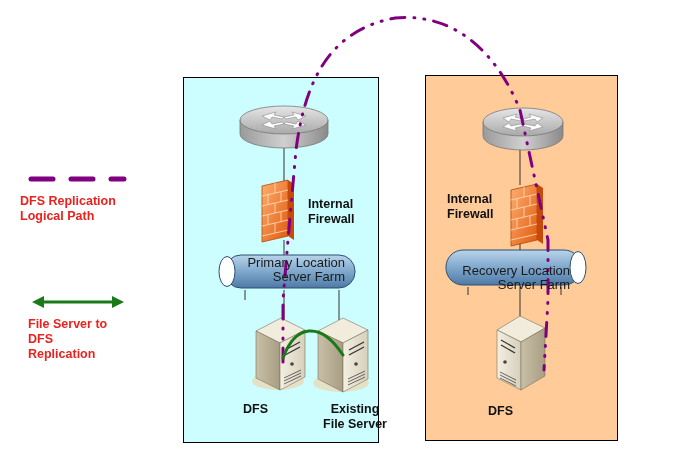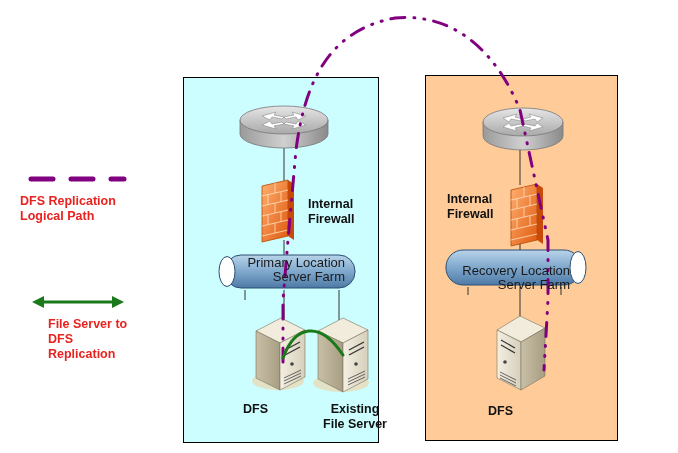--- a/index.html
+++ b/index.html
@@ -186,21 +186,21 @@
         <line x1="500" y1="378" x2="516" y2="386"></line>
       </g>
   </g>
 
   <path d="M283,362 L283,300 L288,240 L296,150 C305,80 330,30 395,18 C460,12 500,60 520,110 L548,240 L548,300 L544,370" fill="none" stroke="#800080" stroke-width="3" stroke-linecap="round" stroke-dasharray="14 9 1 9 1 9"></path>
 
   <path d="M283,358 C295,325 320,320 343,355" fill="none" stroke="#1a7a1a" stroke-width="3" stroke-linecap="round"></path>
 </svg>
 
 <div class="abs legend-text" style="left:20px;top:194px;width:115px;">DFS Replication Logical Path</div>
-<div class="abs legend-text" style="left:28px;top:317px;width:90px;margin-left:20px;">File Server to DFS Replication</div>
+<div class="abs legend-text" style="left:28px;top:317px;width:90px;">File Server to DFS Replication</div>
 
 <div class="abs label" style="left:308px;top:197px;width:60px;">Internal Firewall</div>
 <div class="abs cyl-text" style="left:235px;top:256px;width:110px;">Primary Location Server Farm</div>
 <div class="abs label" style="left:243px;top:402px;">DFS</div>
 <div class="abs label" style="left:319px;top:402px;width:72px;text-align:center;">Existing File Server</div>
 
 <div class="abs label" style="left:447px;top:192px;width:60px;">Internal Firewall</div>
 <div class="abs cyl-text" style="left:455px;top:252px;width:115px;margin-top:12px;">Recovery Location Server Farm</div>
 <div class="abs label" style="left:488px;top:404px;">DFS</div>
 

